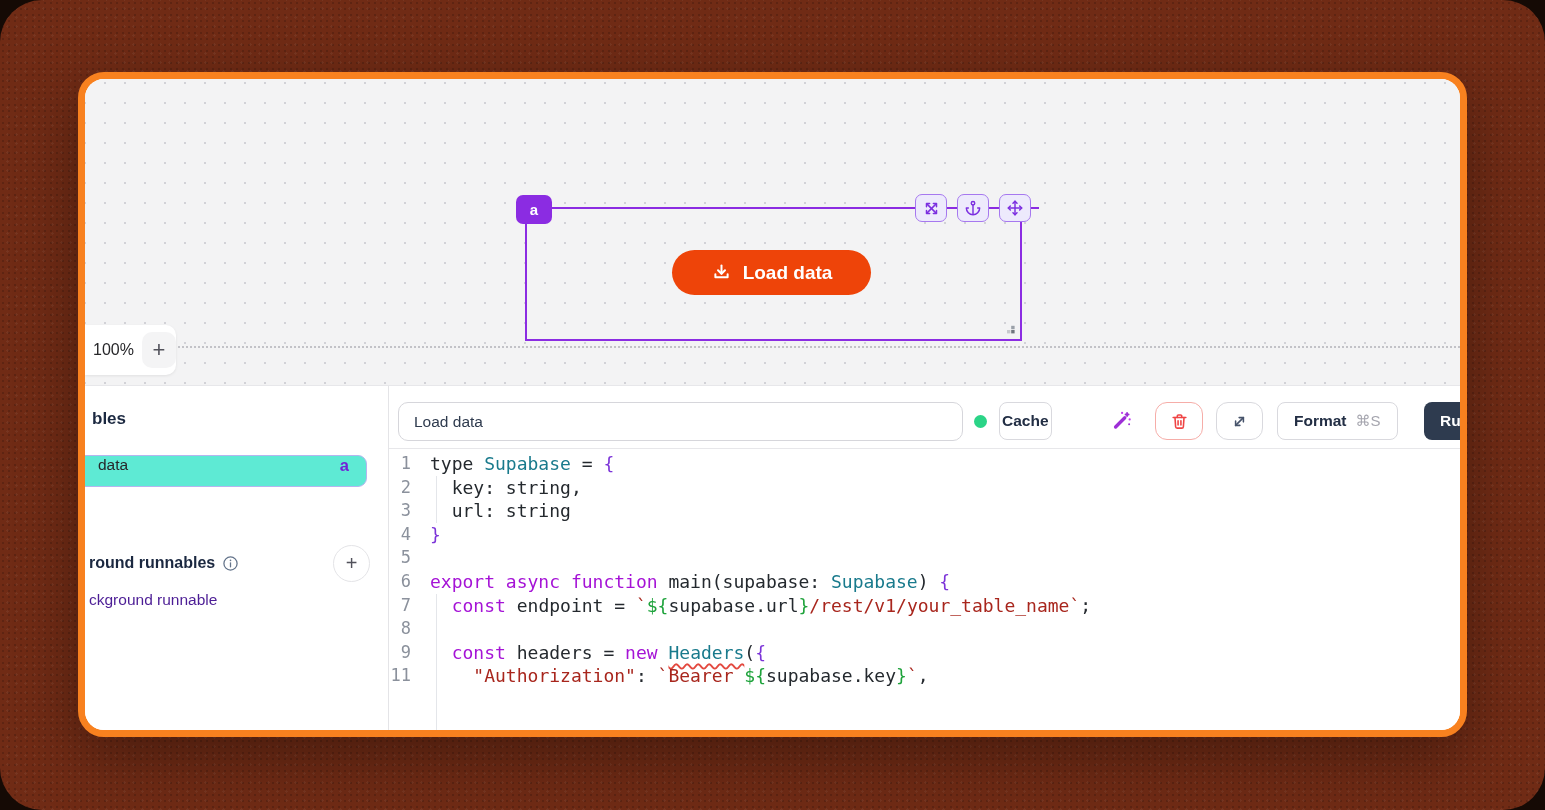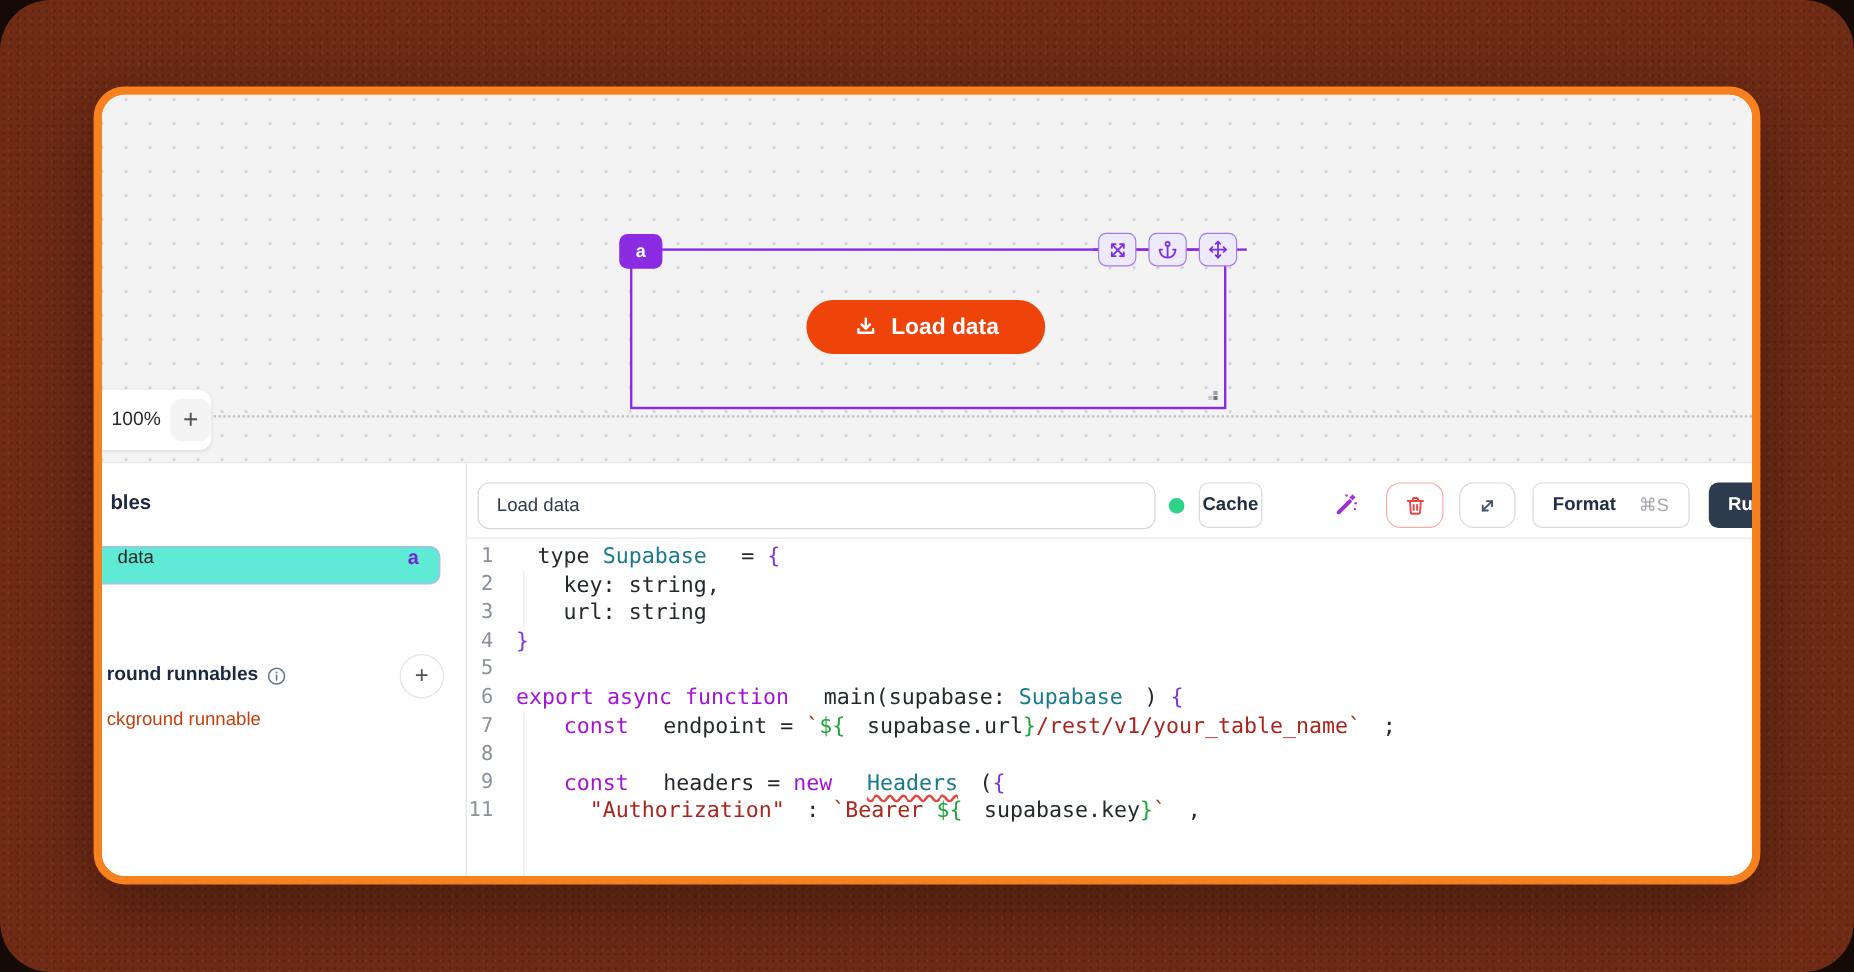--- a/index.html
+++ b/index.html
@@ -73,54 +73,54 @@
   }
   .run-item-label { margin-left:24px; font-size:15.5px; color:#27272a; }
   .run-item-badge { margin-left:auto; margin-right:17px; color:#7321d6; font-weight:700; font-size:16.5px; }
   .sb-sub-heading { position:absolute; left:4px; top:168px; font-size:16px; font-weight:700; color:#1b2840; display:flex; align-items:center; gap:7px; }
   .info-ic { color:#64748b; display:flex; }
   .add-btn {
     position:absolute; left:248px; top:159px; width:37px; height:37px; border-radius:50%;
     border:1.5px solid #e4e4e7; background:#fff; color:#52525b; font-size:20px;
     display:flex; align-items:center; justify-content:center; cursor:pointer;
   }
-  .bg-item { position:absolute; left:4px; top:205px; font-size:15.5px; color:#c2410c; }
+  .bg-item { position:absolute; left:4px; top:205px; font-size:15.5px; color:#4c1d95; }
   
   .editor { position:absolute; left:304px; top:0; right:0; bottom:0; }
   .toolbar { position:absolute; left:0; top:0; right:0; height:62px; border-bottom:1px solid #e7e7ea; }
   .name-input {
     position:absolute; left:9px; top:16px; width:565px; height:39px; box-sizing:border-box;
     border:1.5px solid #d6d6db; border-radius:10px; padding:0 15px; font-size:15.5px;
     color:#2f3b4e; font-family:inherit; background:#fff; outline:none;
   }
   .status-dot { position:absolute; left:585px; top:29px; width:13px; height:13px; border-radius:50%; background:#2bd487; }
   .btn { display:flex; align-items:center; justify-content:center; background:#fff; border:1.5px solid #d9d9de; border-radius:8px; font-family:inherit; box-sizing:border-box; cursor:pointer; }
   .cache-btn { position:absolute; left:610px; top:16px; height:38px; padding:0 2px; font-weight:700; font-size:15.5px; color:#222e44; }
   .wand-btn { position:absolute; left:713px; top:17px; width:36px; height:36px; border:none; background:transparent; }
   .trash-btn { position:absolute; left:766px; top:16px; width:48px; height:38px; border-color:#f6ada8; border-radius:12px; color:#ef4444; }
   .expand-btn { position:absolute; left:827px; top:16px; width:47px; height:38px; border-radius:12px; color:#46536a; }
-  .format-btn { position:absolute; left:888px; top:16px; height:38px; padding:0 16px; gap:19px; font-size:15.5px; }
+  .format-btn { position:absolute; left:888px; top:16px; height:38px; padding:0 16px; gap:9px; font-size:15.5px; }
   .format-label { font-weight:700; color:#222e44; }
   .format-kbd { color:#a5a5ae; font-size:15px; }
   .run-btn {
     position:absolute; left:1035px; top:16px; width:92px; height:38px; background:#2e3b4f;
     border:none; border-radius:8px; color:#fff; font-weight:700; font-size:15.5px;
     display:flex; align-items:center; padding-left:16px; font-family:inherit; cursor:pointer;
   }
   .code {
     position:absolute; left:0; top:62px; right:0; bottom:0; padding-top:4px; overflow:hidden;
     font-family:"DejaVu Sans Mono","Liberation Mono",monospace; font-size:18px; line-height:23.6px;
   }
   .guide { position:absolute; width:1px; background:#e4e6ea; left:47px; }
   .g1 { top:28px; height:47px; }
   .g2 { top:146px; height:137px; }
   .code-line { display:flex; height:23.6px; white-space:pre; position:relative; }
   .ln { width:22px; text-align:right; color:#8b919c; flex:none; font-size:17px; }
   .lc { margin-left:19px; }
-  .tok-d { color:#24292e;margin-left:18px; }
+  .tok-d { color:#24292e; }
   .tok-k { color:#a513d6; }
   .tok-t { color:#197a8c; }
   .tok-s { color:#a8261d; }
   .tok-i { color:#1fa33c; }
   .tok-b { color:#7c34d8; }
   .tok-e { color:#197a8c; text-decoration:underline wavy #e3493f 1.5px; text-underline-offset:4px; }
   svg { display:block; }
 </style>
 </head>
 <body>

